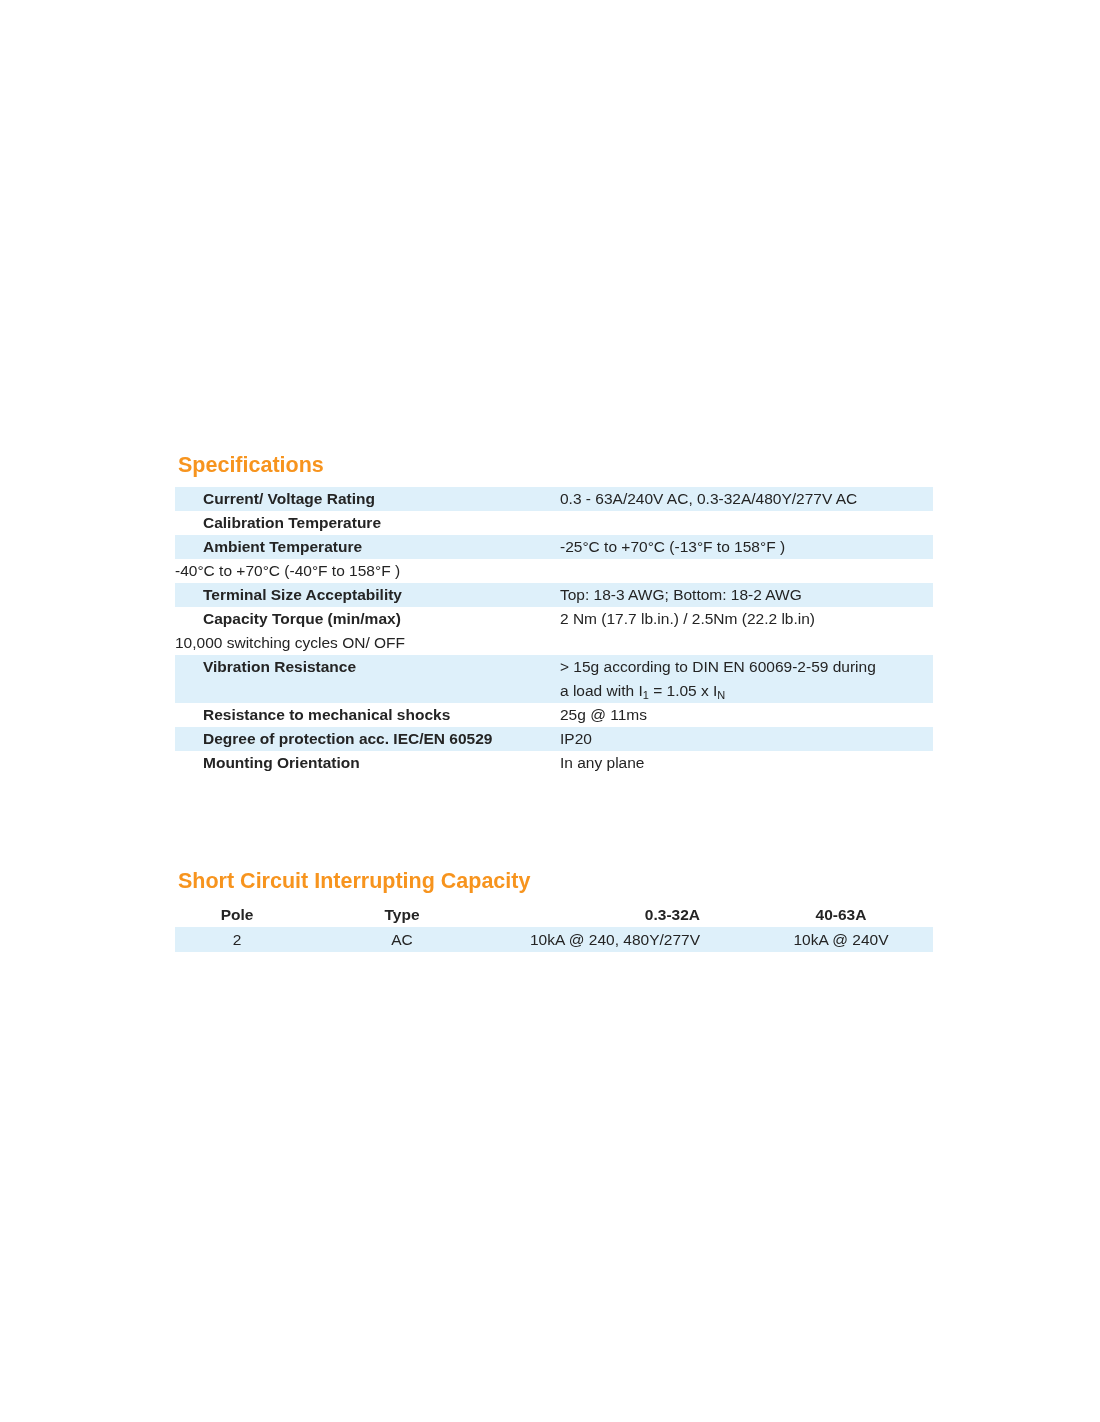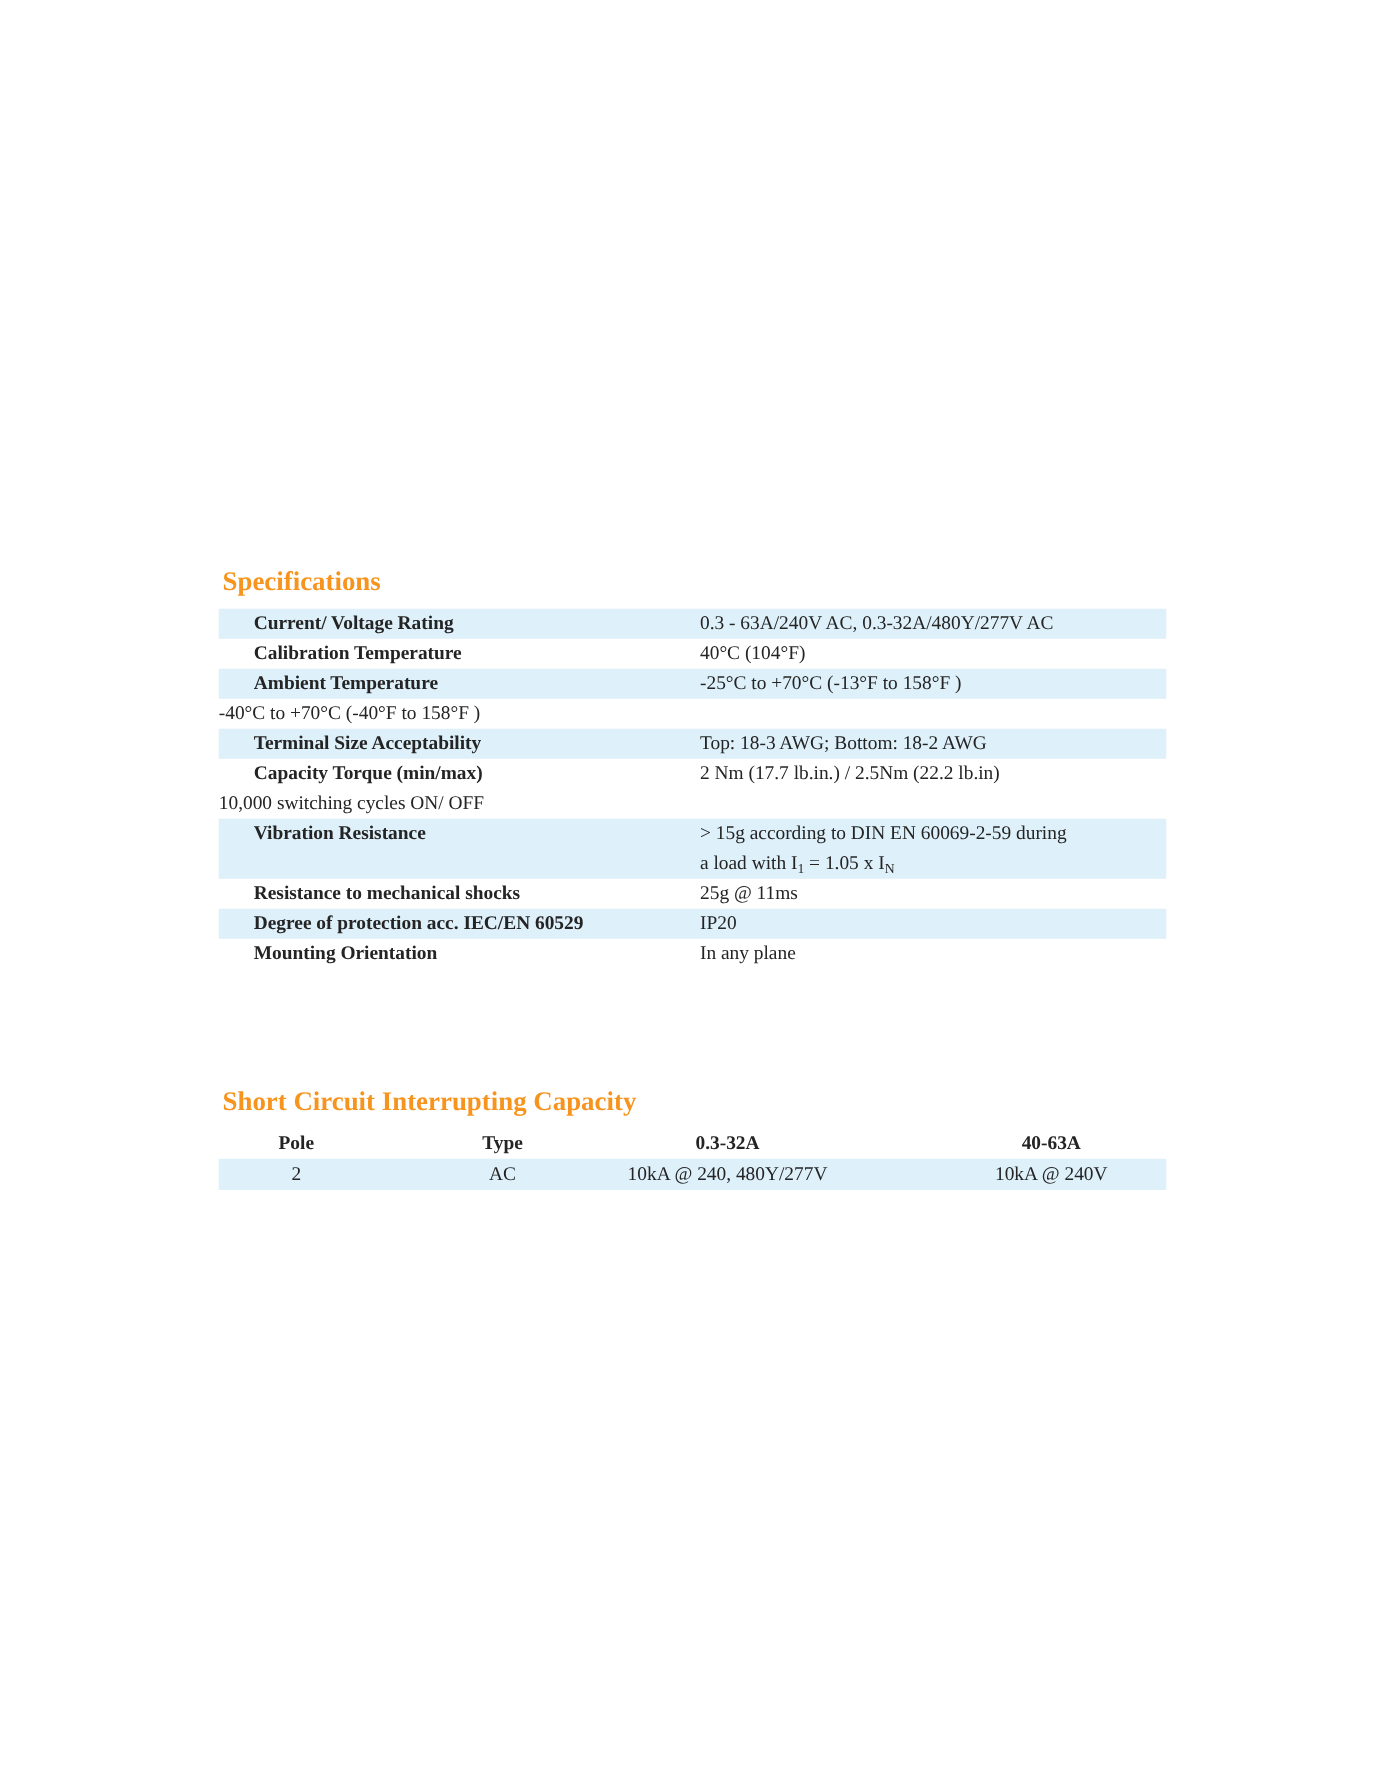--- a/index.html
+++ b/index.html
@@ -2,21 +2,21 @@
 <html><head>
 <meta charset="utf-8">
 <style>
   * { margin: 0; padding: 0; box-sizing: border-box; }
   html, body { background: #ffffff; }
   .page {
     position: relative;
     width: 1100px;
     height: 1315px;
     background: #ffffff;
-    font-family: Liberation Serif, serif;
+    font-family: Liberation Sans, sans-serif;
     color: #242424;
     overflow: hidden;
   }
   .sect-title {
     position: absolute;
     left: 178px;
     font-size: 21.5px;
     font-weight: bold;
     color: #F7941E;
     white-space: nowrap;
@@ -53,40 +53,39 @@
     top: 903px;
     width: 758px;
     font-size: 15.5px;
   }
   .scic-row { position: relative; height: 24px; line-height: 24px; }
   .scic-row.header { font-weight: bold; }
   .scic-row.data { height: 25px; line-height: 25px; background: #DEF0FA; }
   .scic-cell { position: absolute; top: 0; text-align: center; white-space: nowrap; }
   .scic-c1 { left: 0;     width: 124px; }
   .scic-c2 { left: 124px; width: 206px; }
-  .scic-c3 { left: 307px; width: 200px; }
+  .scic-c3 { left: 325px; width: 200px; text-align: right; }
   .scic-c4 { left: 566px; width: 200px; }
 </style>
 </head>
 <body>
 
 <div class="page">
 
   <h2 class="sect-title" id="spec-title">Specifications</h2>
 
   <div class="spec-table">
 
     <div class="spec-row alt">
       <div class="spec-label">Current/ Voltage Rating</div>
       <div class="spec-value">0.3 - 63A/240V AC, 0.3-32A/480Y/277V AC</div>
     </div>
 
     <div class="spec-row">
       <div class="spec-label">Calibration Temperature</div>
-      <div class="spec-value">40°C (104°F)</div>
     </div>
 
     <div class="spec-row alt">
       <div class="spec-label">Ambient Temperature</div>
       <div class="spec-value">-25°C to +70°C (-13°F to 158°F )</div>
     </div>
 
     <div class="spec-row">
       <div class="spec-value">-40°C to +70°C (-40°F to 158°F )</div>
     </div>

